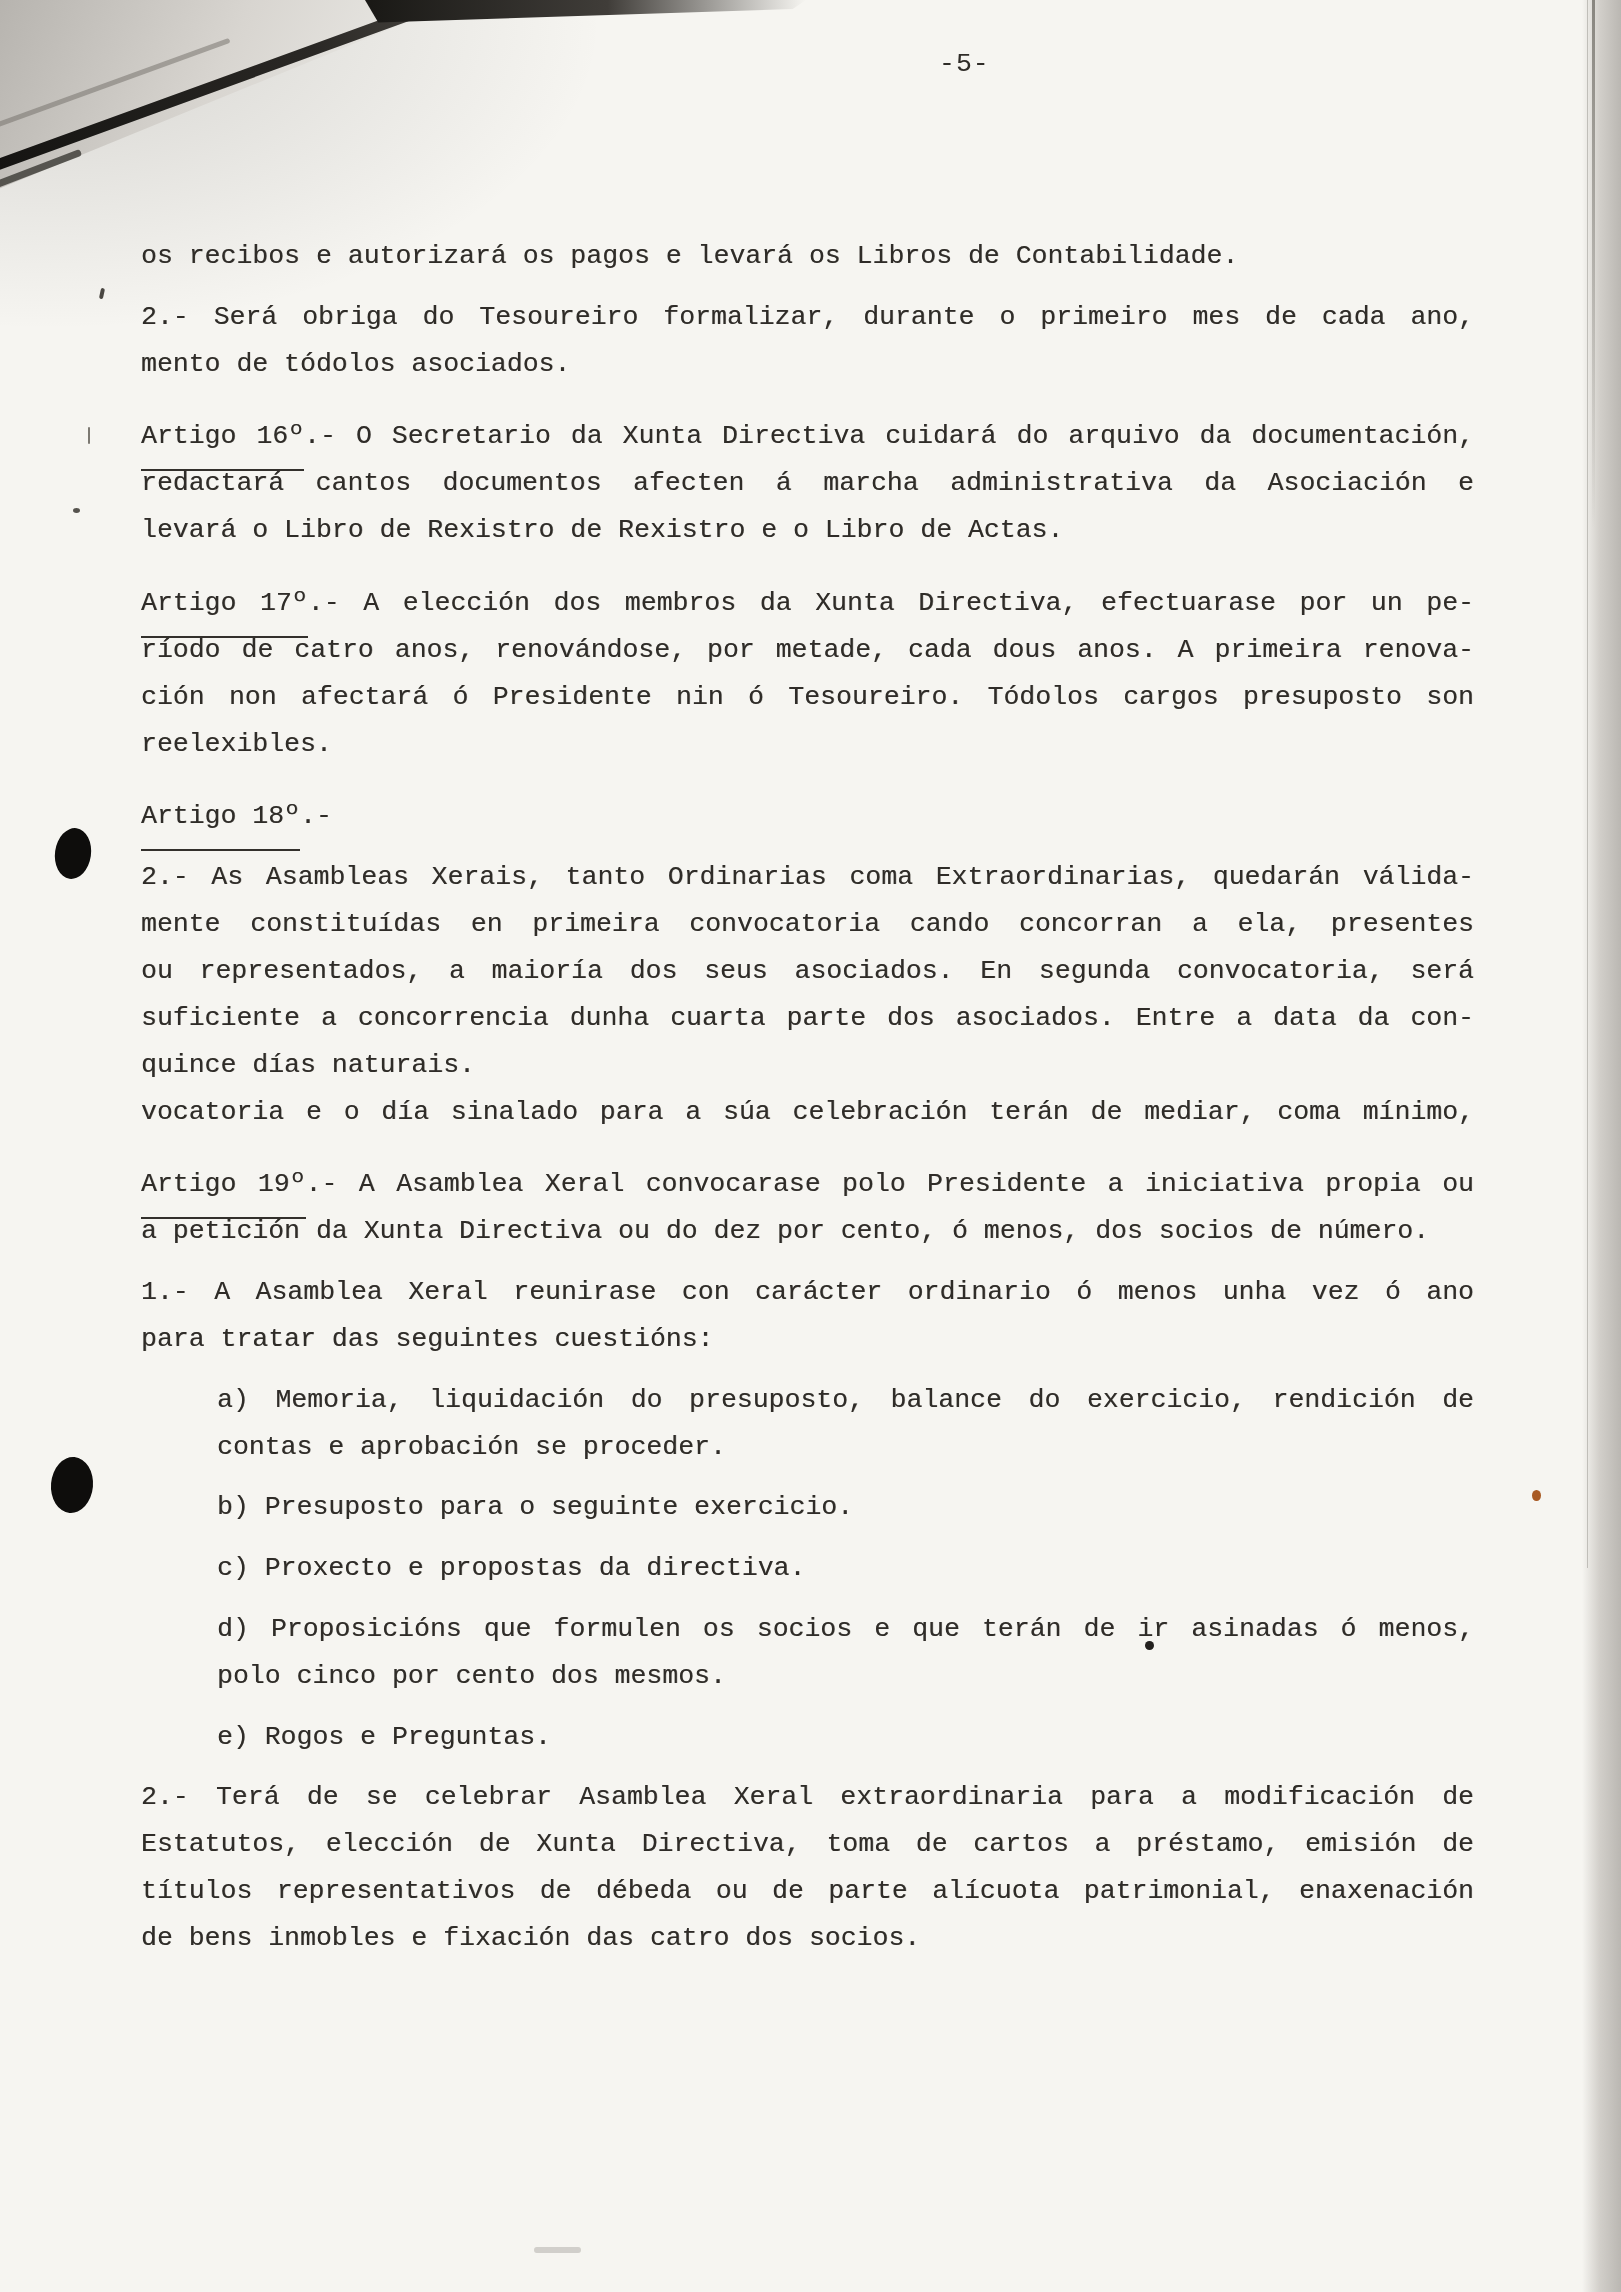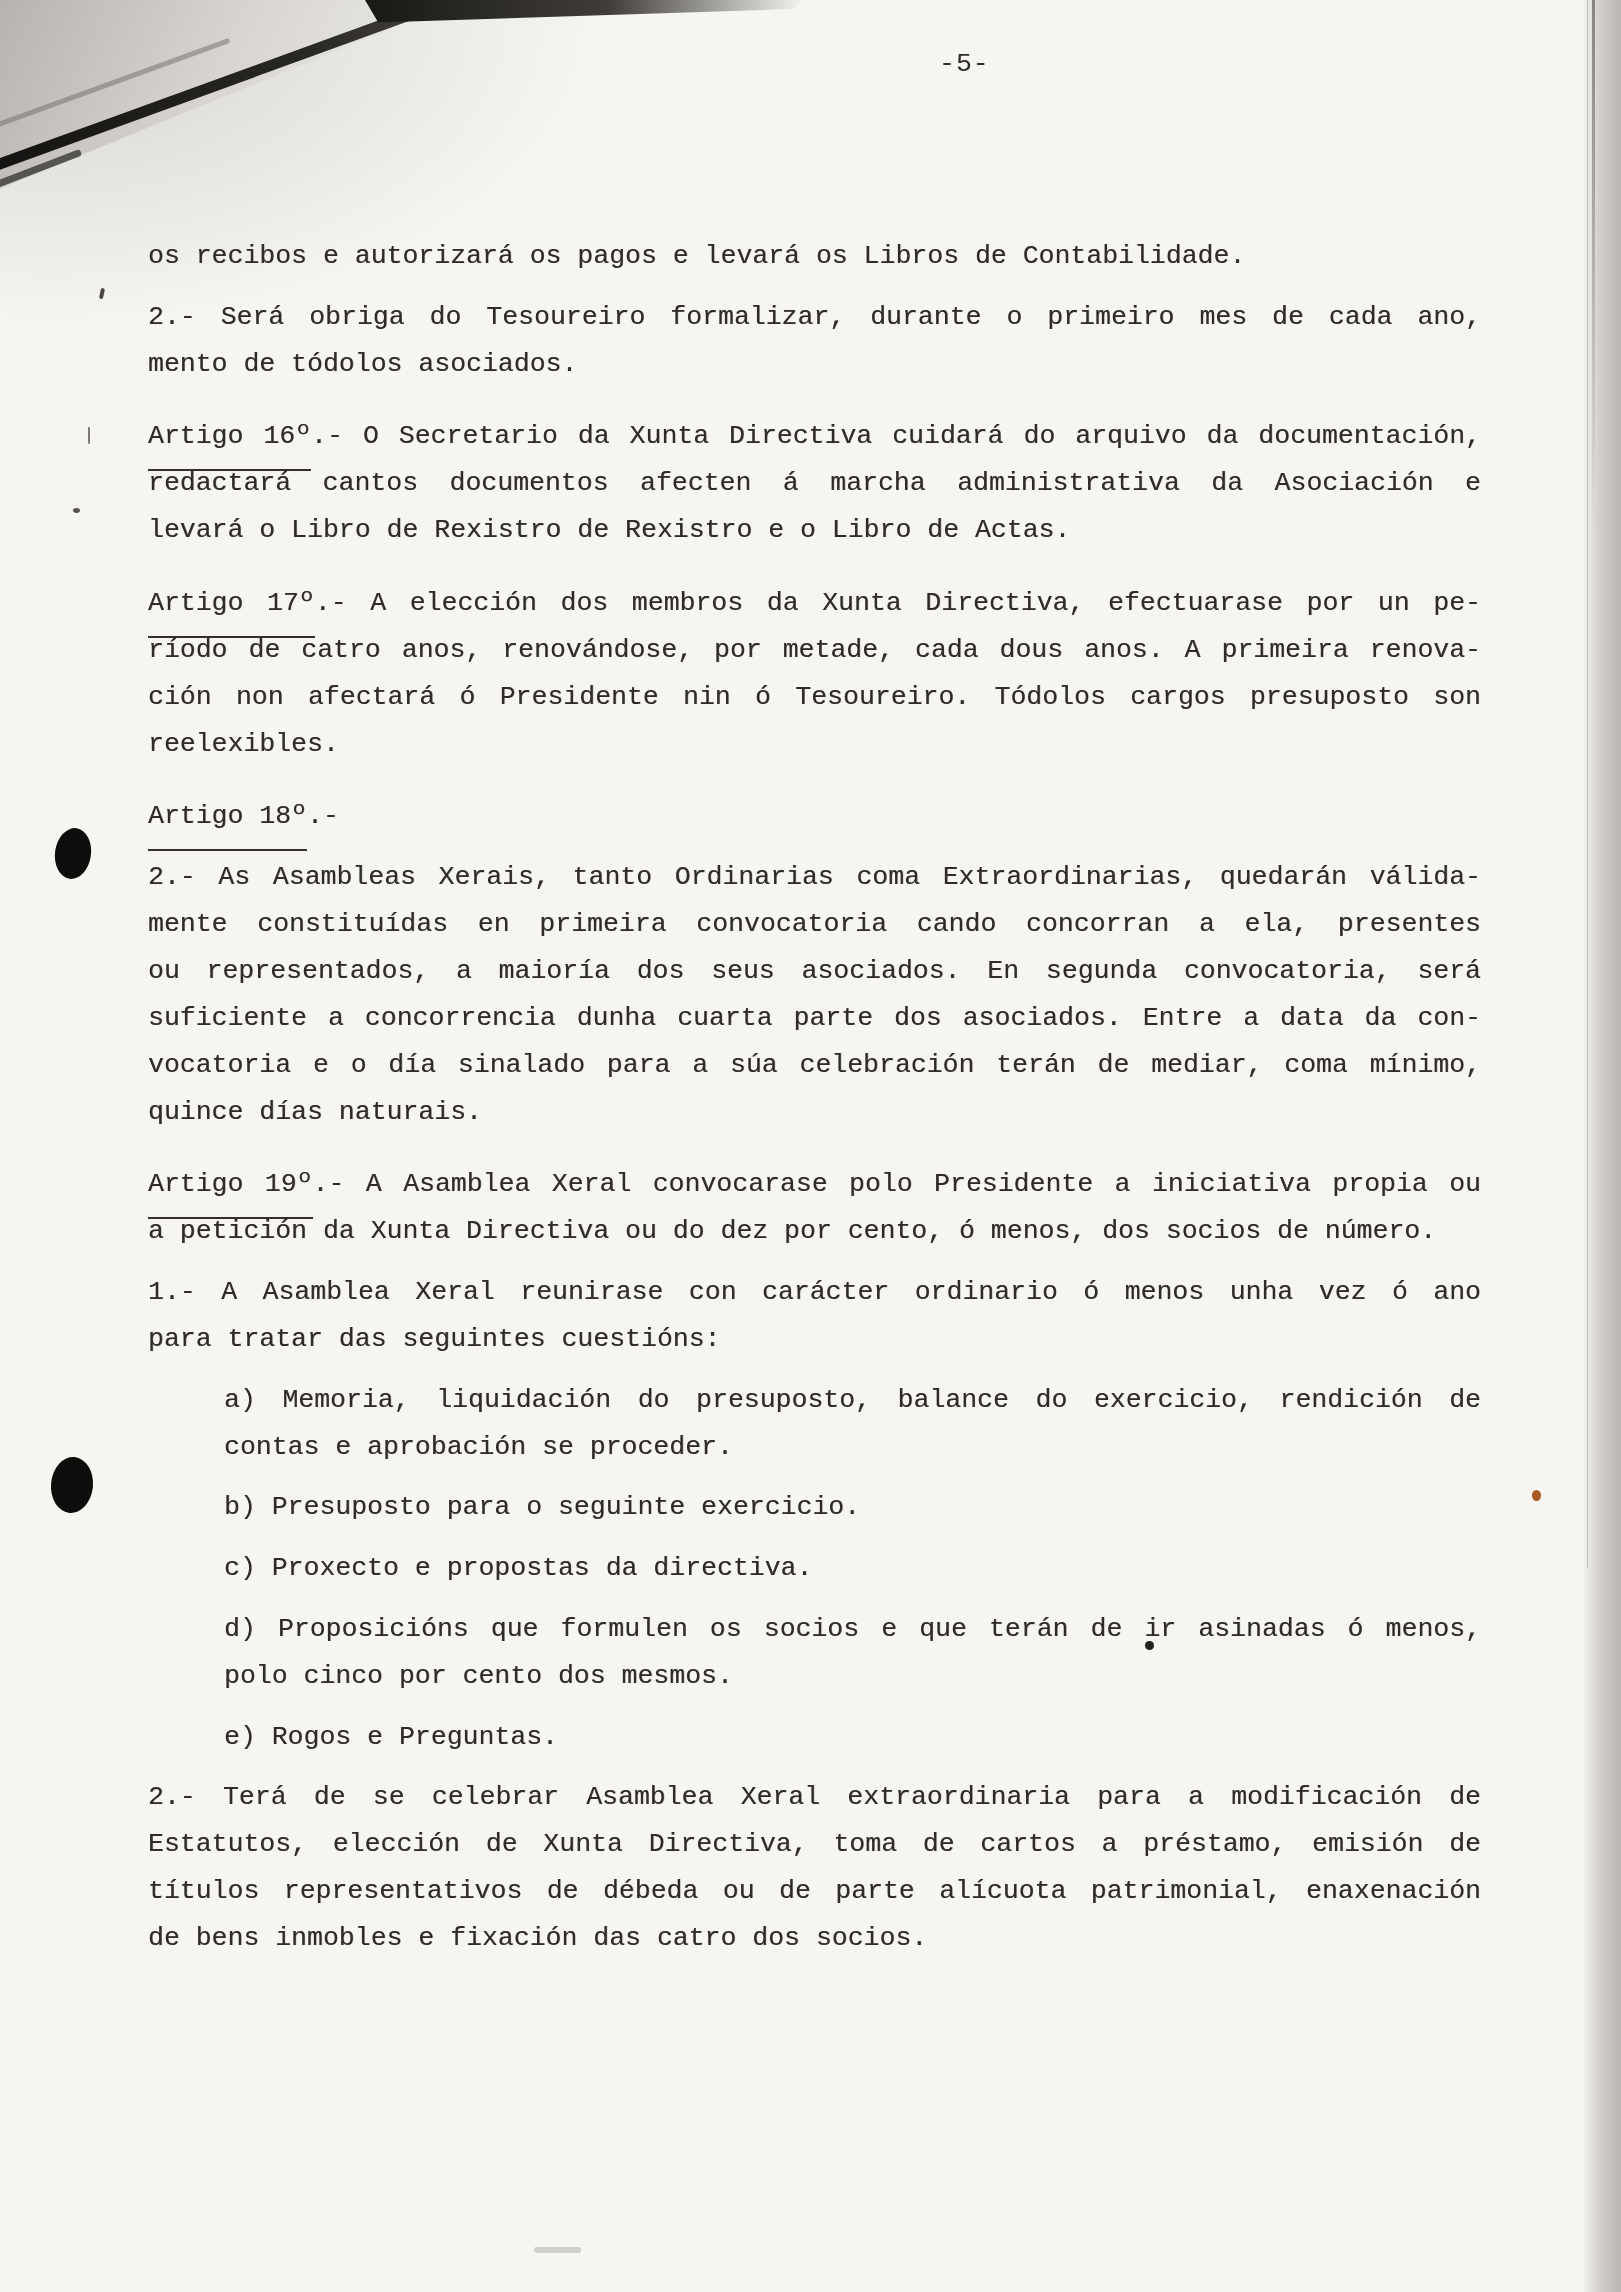--- a/index.html
+++ b/index.html
@@ -64,21 +64,21 @@
   .speck.margin-dot{left:73px;top:508px;width:6.9px;height:4.9px;background:#56534e;}
   .speck.margin-tick{left:88px;top:427px;width:2px;height:16.7px;background:#7c7972;border-radius:1px;}
   .speck.body-dot{left:1145px;top:1641px;width:8.8px;height:8.8px;background:#23211f;}
   .speck.rust-dot{left:1532px;top:1490px;width:8.8px;height:10.8px;background:#a85a24;}
   .speck.bottom-smudge{left:534px;top:2247px;width:47px;height:5.9px;background:#8d8a84;opacity:.35;border-radius:2.9px;}
   .page-number{
     position:absolute;left:939px;top:49px;
     font-size:26.5px;letter-spacing:1px;
   }
   .content{
-    position:absolute;left:148px;top:233px;width:1333px;
+    position:absolute;left:141px;top:233px;width:1333px;
     font-size:26.5px;line-height:47px;
     text-shadow:0.4px 0.4px 0.6px rgba(43,40,36,.45);
   }
   .para{margin:0 0 13.7px 0;}
   .k-article{margin-top:25.5px;}
   .k-list-item{margin-left:76px;}
   .line{text-align:justify;white-space:normal;}
   .line.fill{text-align-last:justify;}
   .lead{border-bottom:2.9px solid #33302c;padding-bottom:18px;}
 </style>
@@ -127,22 +127,22 @@
         <div class="line">reelexibles.</div>
       </div>
       <div class="para k-article k-heading">
         <div class="line"><span class="lead">Artigo 18º</span>.-</div>
       </div>
       <div class="para k-numbered">
         <div class="line fill">2.- As Asambleas Xerais, tanto Ordinarias coma Extraordinarias, quedarán válida-</div>
         <div class="line fill">mente constituídas en primeira convocatoria cando concorran a ela, presentes</div>
         <div class="line fill">ou representados, a maioría dos seus asociados. En segunda convocatoria, será</div>
         <div class="line fill">suficiente a concorrencia dunha cuarta parte dos asociados. Entre a data da con-</div>
+        <div class="line">quince días naturais.</div>
         <div class="line fill">vocatoria e o día sinalado para a súa celebración terán de mediar, coma mínimo,</div>
-        <div class="line">quince días naturais.</div>
       </div>
       <div class="para k-article">
         <div class="line fill"><span class="lead">Artigo 19º</span>.- A Asamblea Xeral convocarase polo Presidente a iniciativa propia ou</div>
         <div class="line">a petición da Xunta Directiva ou do dez por cento, ó menos, dos socios de número.</div>
       </div>
       <div class="para k-numbered">
         <div class="line fill">1.- A Asamblea Xeral reunirase con carácter ordinario ó menos unha vez ó ano</div>
         <div class="line">para tratar das seguintes cuestións:</div>
       </div>
       <div class="para k-list-item">

